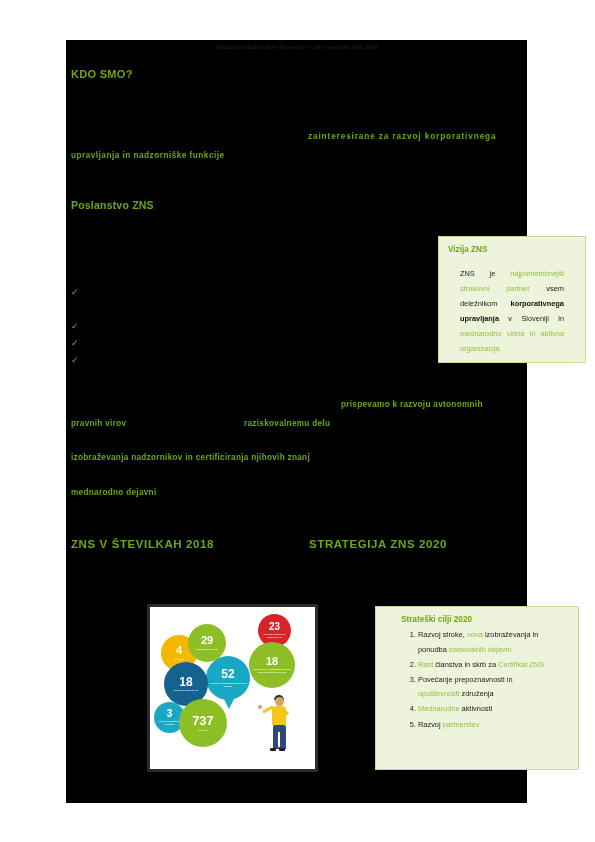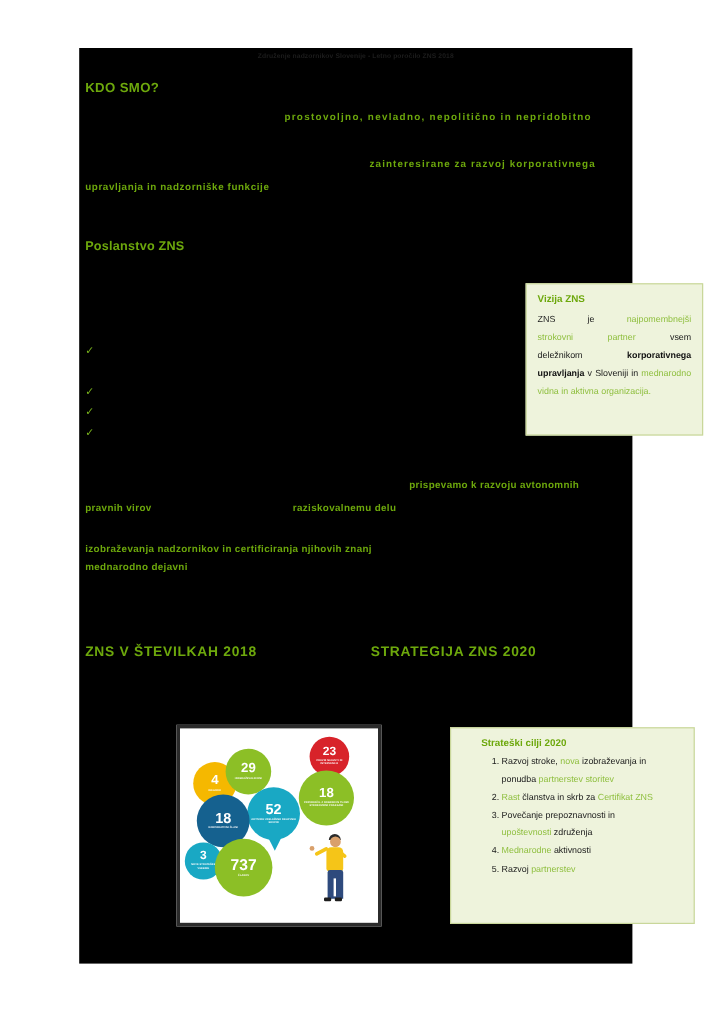--- a/index.html
+++ b/index.html
@@ -21,21 +21,21 @@
 
   .tick{position:absolute;color:#7ab51d;font-size:9px;font-weight:400;line-height:1;}
 
   
   .callout{position:absolute;background:#eef3dc;border:1px solid #c9d79a;
     box-sizing:border-box;}
   .callout::after{content:"";position:absolute;left:4px;top:4px;right:-4px;bottom:-4px;
     background:rgba(120,120,120,.45);z-index:-1;}
   .callout-inner{position:relative;z-index:2;}
   .callout .ttl{color:#6da80c;font-weight:700;font-size:8.2px;margin-bottom:4px;}
-  .callout p{margin:0;font-size:7.4px;line-height:15px;color:#1a1a1a;text-align:justify;}
+  .callout p{margin:12px;font-size:7.4px;line-height:15px;color:#1a1a1a;text-align:justify;}
   .callout .gl{color:#8fbf3f;}
   .callout b{font-weight:700;color:#111;}
 
   
   #vizija{left:372px;top:196px;width:148px;height:127px;padding:8px 9px;}
 
   
   #cilji{left:309px;top:566px;width:204px;height:164px;padding:8px 25px;}
   #cilji ol{margin:4px 0 0 0;padding:0 0 0 17px;}
   #cilji li{font-size:7.4px;line-height:14.6px;color:#1a1a1a;margin-bottom:.5px;}
@@ -64,36 +64,35 @@
   .p-shoe{position:absolute;width:6px;height:2.6px;background:#1e1e1e;border-radius:1px;}
 </style>
 </head>
 <body>
 
 <div id="page">
 
   <div class="doc-header">Združenje nadzornikov Slovenije - Letno poročilo ZNS 2018</div>
 
   <div class="g h1" style="left:5px;top:28px;">KDO SMO?</div>
-  <div class="g body-line" style="left:171px;top:53px;letter-spacing:1.1px;">prostovoljno, nevladno, nepolitično in nepridobitno</div>
   <div class="g body-line" style="left:242px;top:92px;letter-spacing:.9px;">zainteresirane za razvoj korporativnega</div>
   <div class="g body-line" style="left:5px;top:111px;letter-spacing:.5px;">upravljanja in nadzorniške funkcije</div>
 
   <div class="g h2" style="left:5px;top:159px;">Poslanstvo ZNS</div>
 
   <div class="tick" style="left:5px;top:248px;">✓</div>
   <div class="tick" style="left:5px;top:282px;">✓</div>
   <div class="tick" style="left:5px;top:299px;">✓</div>
   <div class="tick" style="left:5px;top:316px;">✓</div>
 
   <div class="g body-line" style="left:275px;top:360px;letter-spacing:.3px;">prispevamo k razvoju avtonomnih</div>
   <div class="g body-line" style="left:5px;top:379px;letter-spacing:.3px;">pravnih virov</div>
   <div class="g body-line" style="left:178px;top:379px;letter-spacing:.3px;">raziskovalnemu delu</div>
   <div class="g body-line" style="left:5px;top:413px;letter-spacing:.3px;">izobraževanja nadzornikov in certificiranja njihovih znanj</div>
-  <div class="g body-line" style="left:5px;top:428px;letter-spacing:.3px;text-align:center;">mednarodno  dejavni</div>
+  <div class="g body-line" style="left:5px;top:448px;letter-spacing:.3px;text-align:center;">mednarodno  dejavni</div>
 
   <div class="callout" id="vizija">
     <div class="callout-inner">
       <div class="ttl">Vizija ZNS</div>
       <p>
         <span>ZNS</span>
         <span style="display:inline-block;width:10px;"></span>
         <span>je</span>
         <span style="display:inline-block;width:10px;"></span>
         <span class="gl">najpomembnejši</span>
@@ -176,21 +175,21 @@
       </div>
 
     </div>
   </div>
 
   <div class="callout" id="cilji">
     <div class="callout-inner">
       <div class="ttl">Strateški cilji 2020</div>
       <ol>
         <li>
-          <span>Razvoj stroke, </span><span class="gl">nova</span><span> izobraževanja in ponudba </span><span class="gl">partnerstev storitev</span>
+          <span>Razvoj stroke, </span><span class="gl">nova</span><span> izobraževanja in ponudba </span><span class="gl">svetovalnih dejavni</span>
         </li>
         <li>
           <span class="gl">Rast</span><span> članstva in skrb za </span><span class="gl">Certifikat ZNS</span>
         </li>
         <li>
           <span>Povečanje prepoznavnosti in </span><span class="gl">upoštevnosti</span><span> združenja</span>
         </li>
         <li>
           <span class="gl">Mednarodne</span><span> aktivnosti</span>
         </li>

